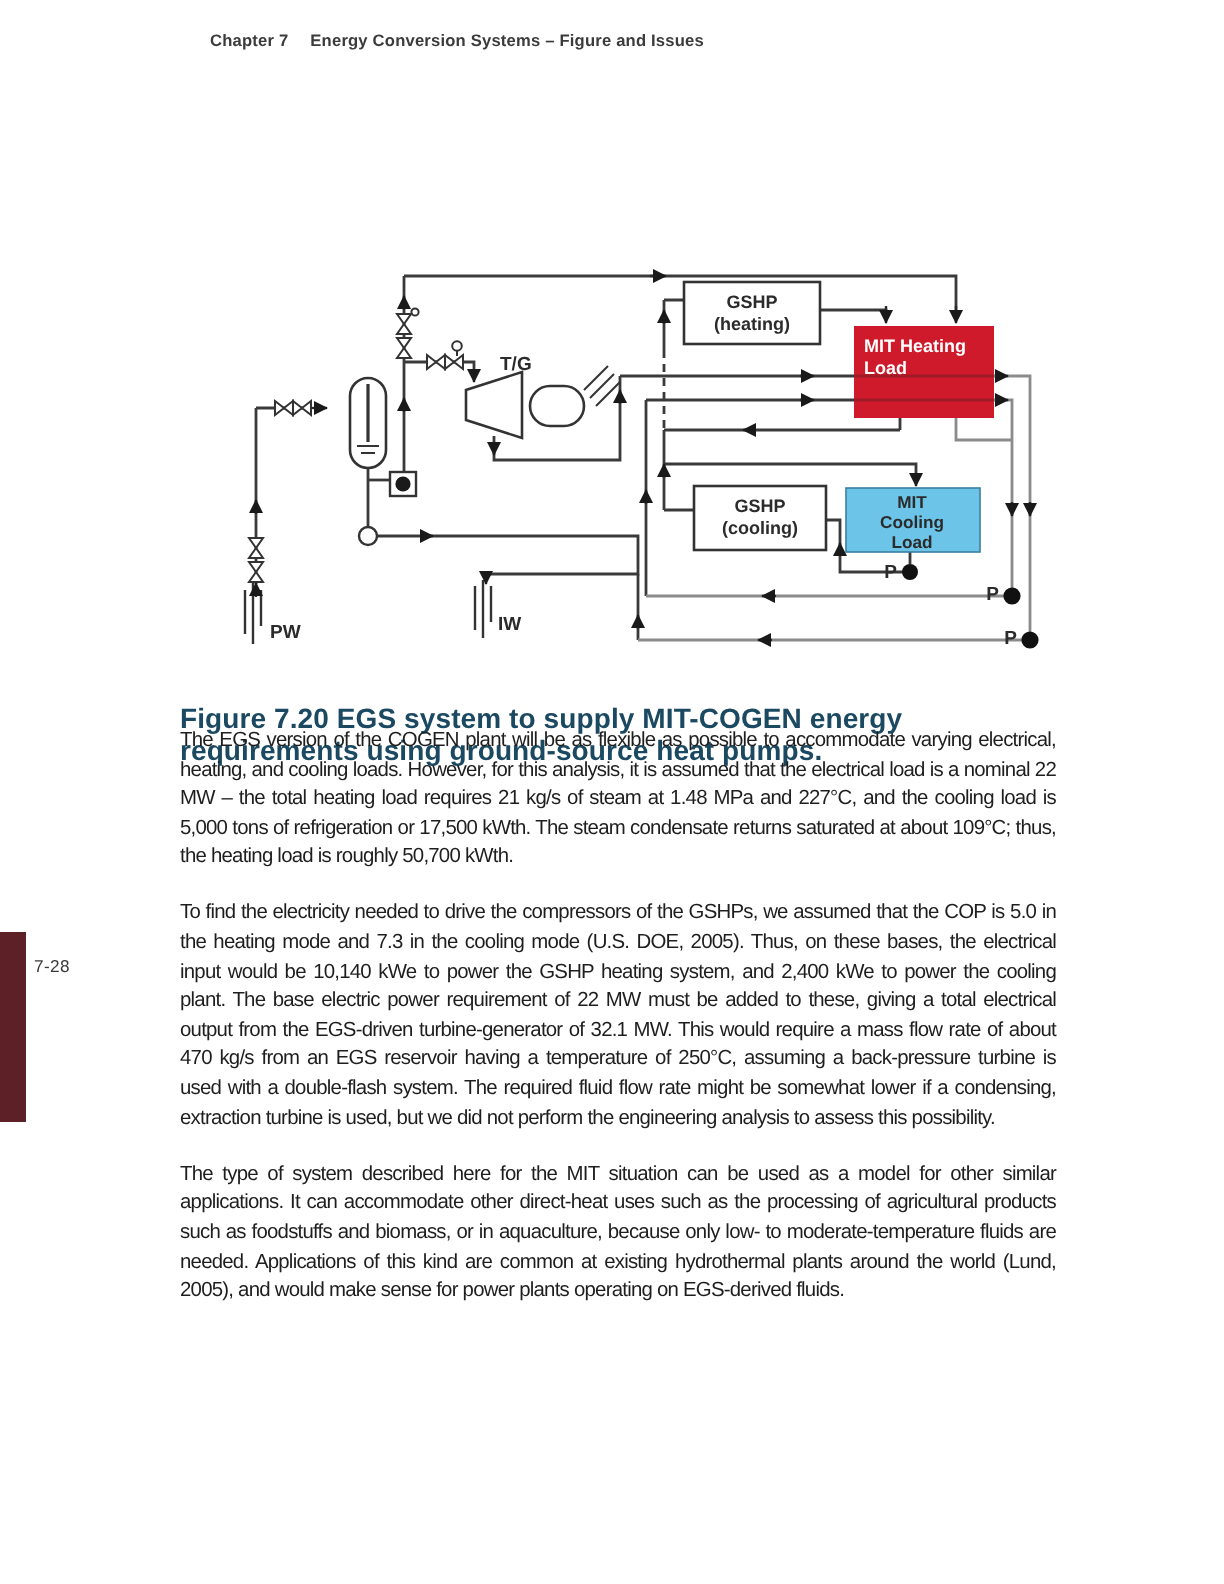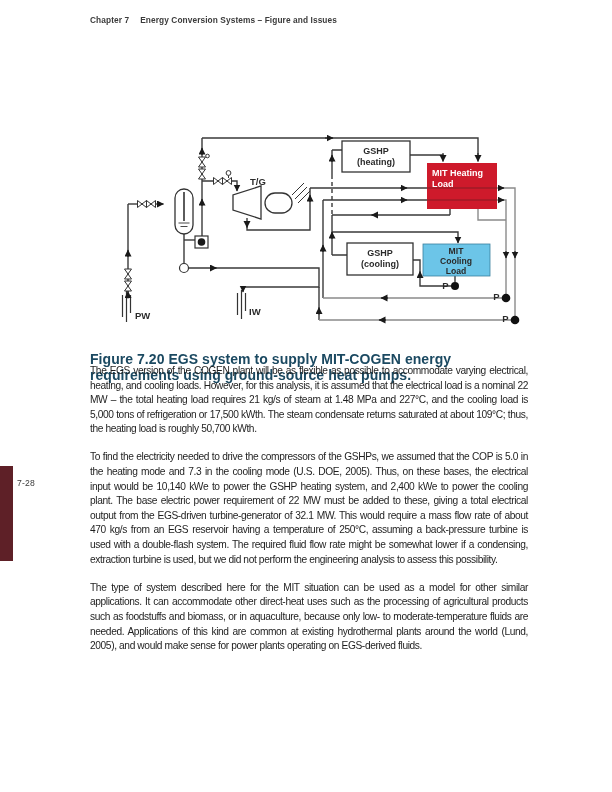--- a/index.html
+++ b/index.html
@@ -4,21 +4,21 @@
 <style>
   html,body { margin:0; padding:0; }
   body {
     width:612px; height:792px; position:relative; background:#ffffff;
     font-family:"Liberation Sans", sans-serif; overflow:hidden;
   }
   .header {
     position:absolute; left:90px; top:15px; font-size:8.3px; font-weight:600;
     color:#3b3b3b; letter-spacing:0.1px;
   }
-  .header .chapter { margin-right:11px; }
+  .header .chapter { margin-right:11px;margin-left:15px; }
   .diagram { position:absolute; left:95px; top:115px; }
   .caption {
     position:absolute; left:90px; top:351px; width:445px;
     font-size:14px; font-weight:700; color:#1b4961; letter-spacing:0.05px;
   }
   .bodytext {
     position:absolute; left:90px; top:364px; width:438px;
     font-size:10.2px; line-height:14.6px; color:#1e1e1e;
     text-align:justify; letter-spacing:-0.38px;
   }

